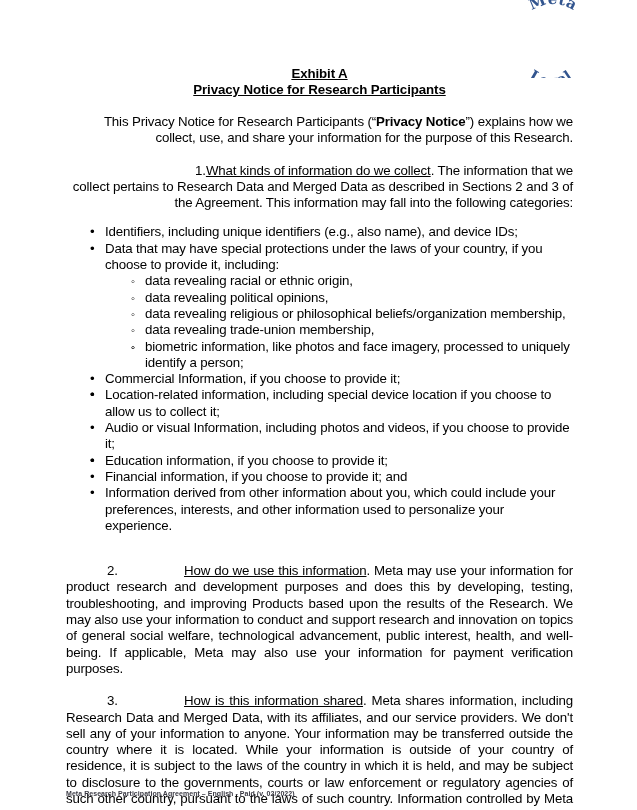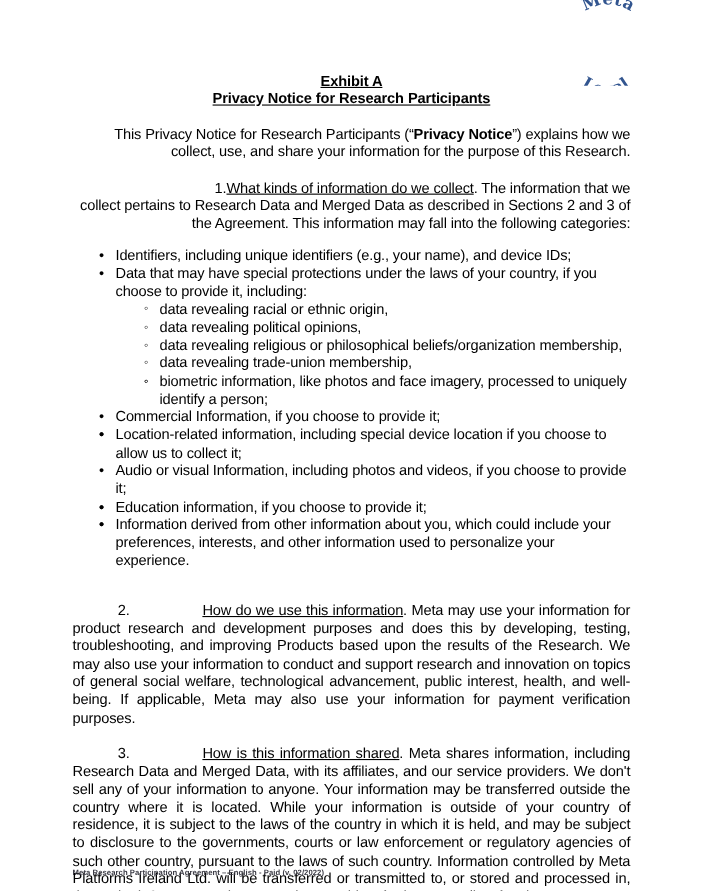--- a/index.html
+++ b/index.html
@@ -156,21 +156,21 @@
   </div>
 
   <p class="body"><span>This Privacy Notice for Research Participants (“</span><span class="b">Privacy Notice</span><span>”) explains how we collect, use, and share your information for the purpose of this Research.</span></p>
 
   <p class="body section"><span class="num">1.</span><span class="sec-head">What kinds of information do we collect</span><span>. The information that we collect pertains to Research Data and Merged Data as described in Sections 2 and 3 of the Agreement.  This information may fall into the following categories:</span></p>
 
   <ul class="lvl1">
 
     <li>
       <span class="bullet">•</span>
-      <span>Identifiers, including unique identifiers (e.g., your name), and device IDs;</span>
+      <span>Identifiers, including unique identifiers (e.g., also name), and device IDs;</span>
     </li>
 
     <li>
       <span class="bullet">•</span>
       <span>Data that may have special protections under the laws of your country, if you choose to provide it, including:</span>
       <ul class="lvl2">
         <li>
           <span class="bullet-o">◦</span>
           <span>data revealing racial or ethnic origin,</span>
         </li>
@@ -213,20 +213,21 @@
     </li>
     <li>
       <span class="bullet">•</span>
     </li>
     <li>
       <span class="bullet">•</span>
       <span>Education information, if you choose to provide it;</span>
     </li>
     <li>
       <span class="bullet">•</span>
+      <span>Financial information, if you choose to provide it; and</span>
     </li>
     <li>
       <span class="bullet">•</span>
       <span>Information derived from other information about you, which could include your preferences, interests, and other information used to personalize your experience.</span>
     </li>
   </ul>
 
   <div class="spacer"></div>
 
   <p class="body section just"><span class="num">2.</span><span class="sec-head">How do we use this information</span><span>. Meta may use your information for product research and development purposes and does this by developing, testing, troubleshooting, and improving Products based upon the results of the Research. We may also use your information to conduct and support research and innovation on topics of general social welfare, technological advancement, public interest, health, and well-being.  If applicable, Meta may also use your information for payment verification purposes.</span></p>

